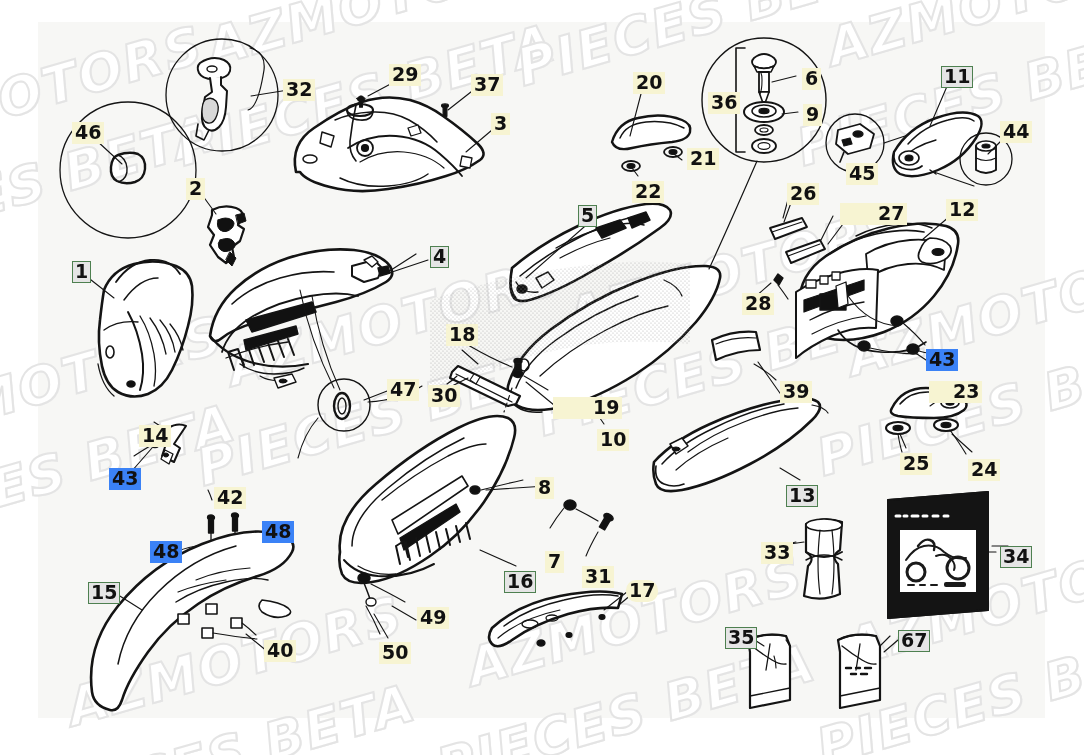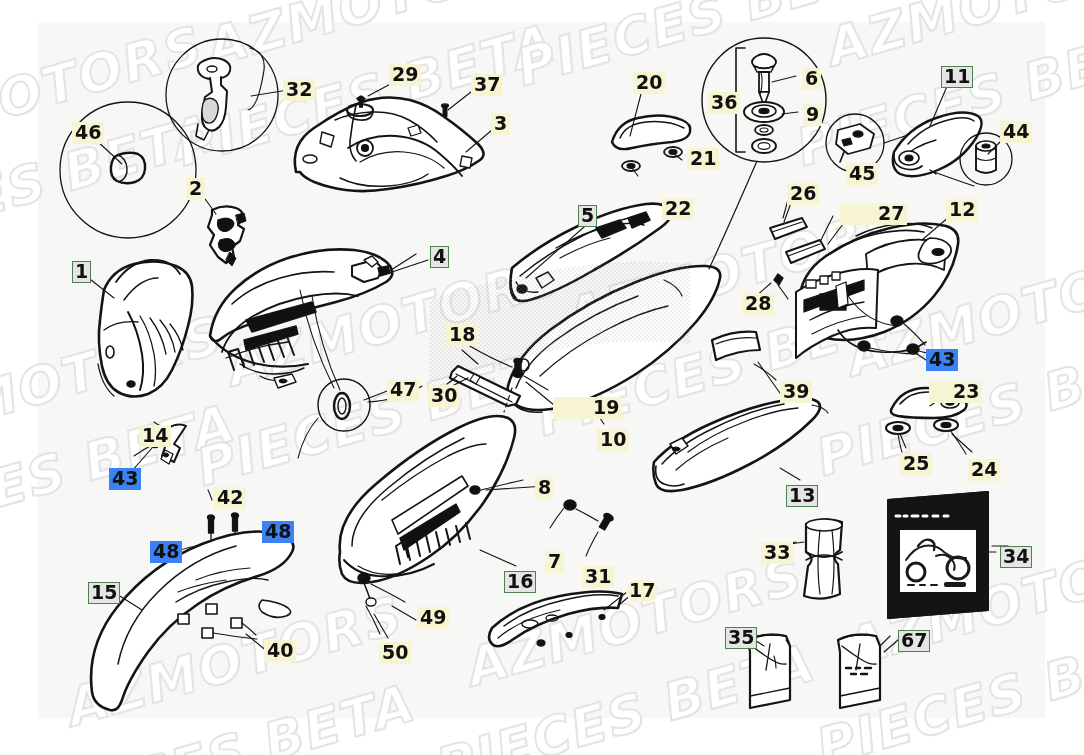--- a/index.html
+++ b/index.html
@@ -504,21 +504,21 @@
       <div class="lbl y" style="left: 471px; top: 74px;">37</div>
       <div class="lbl y" style="left: 491px; top: 113px;">3</div>
       <div class="lbl y" style="left: 633px; top: 72px;">20</div>
       <div class="lbl y" style="left: 802px; top: 68px;">6</div>
       <div class="lbl y" style="left: 708px; top: 92px;">36</div>
       <div class="lbl y" style="left: 803px; top: 104px;">9</div>
       <div class="lbl g" style="left: 941px; top: 66px;">11</div>
       <div class="lbl y" style="left: 1000px; top: 121px;">44</div>
       <div class="lbl y" style="left: 846px; top: 163px;">45</div>
       <div class="lbl y" style="left: 687px; top: 148px;">21</div>
-      <div class="lbl y" style="left: 632px; top: 198px; margin-left: 30px;">22</div>
+      <div class="lbl y" style="left: 632px; top: 181px;">22</div>
       <div class="lbl y" style="left: 186px; top: 178px;">2</div>
       <div class="lbl y" style="left: 787px; top: 183px;">26</div>
       <div class="lbl y" style="left: 840px; top: 203px; padding-left: 38px;">27</div>
       <div class="lbl y" style="left: 946px; top: 199px;">12</div>
       <div class="lbl g" style="left: 578px; top: 205px;">5</div>
       <div class="lbl g" style="left: 430px; top: 246px;">4</div>
       <div class="lbl g" style="left: 72px; top: 261px;">1</div>
       <div class="lbl y" style="left: 742px; top: 293px;">28</div>
       <div class="lbl c" style="left: 926px; top: 349px;">43</div>
       <div class="lbl y" style="left: 446px; top: 324px;">18</div>

